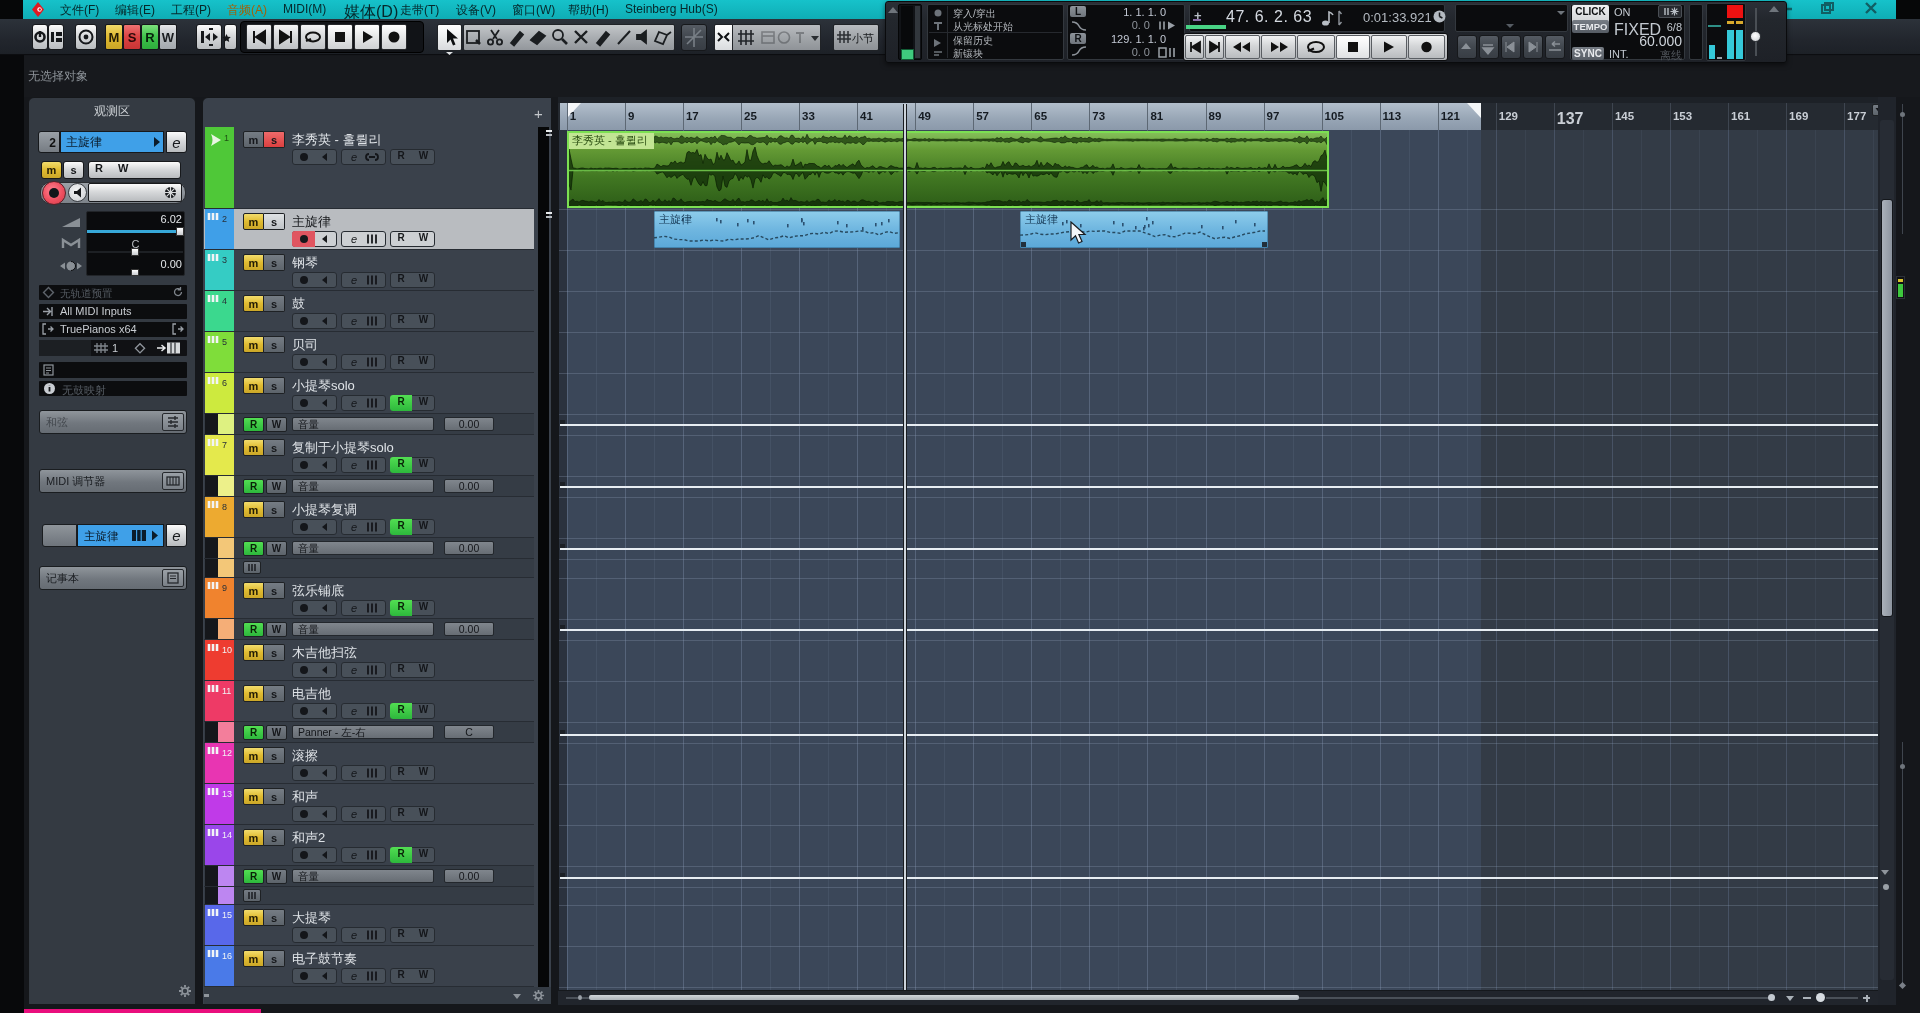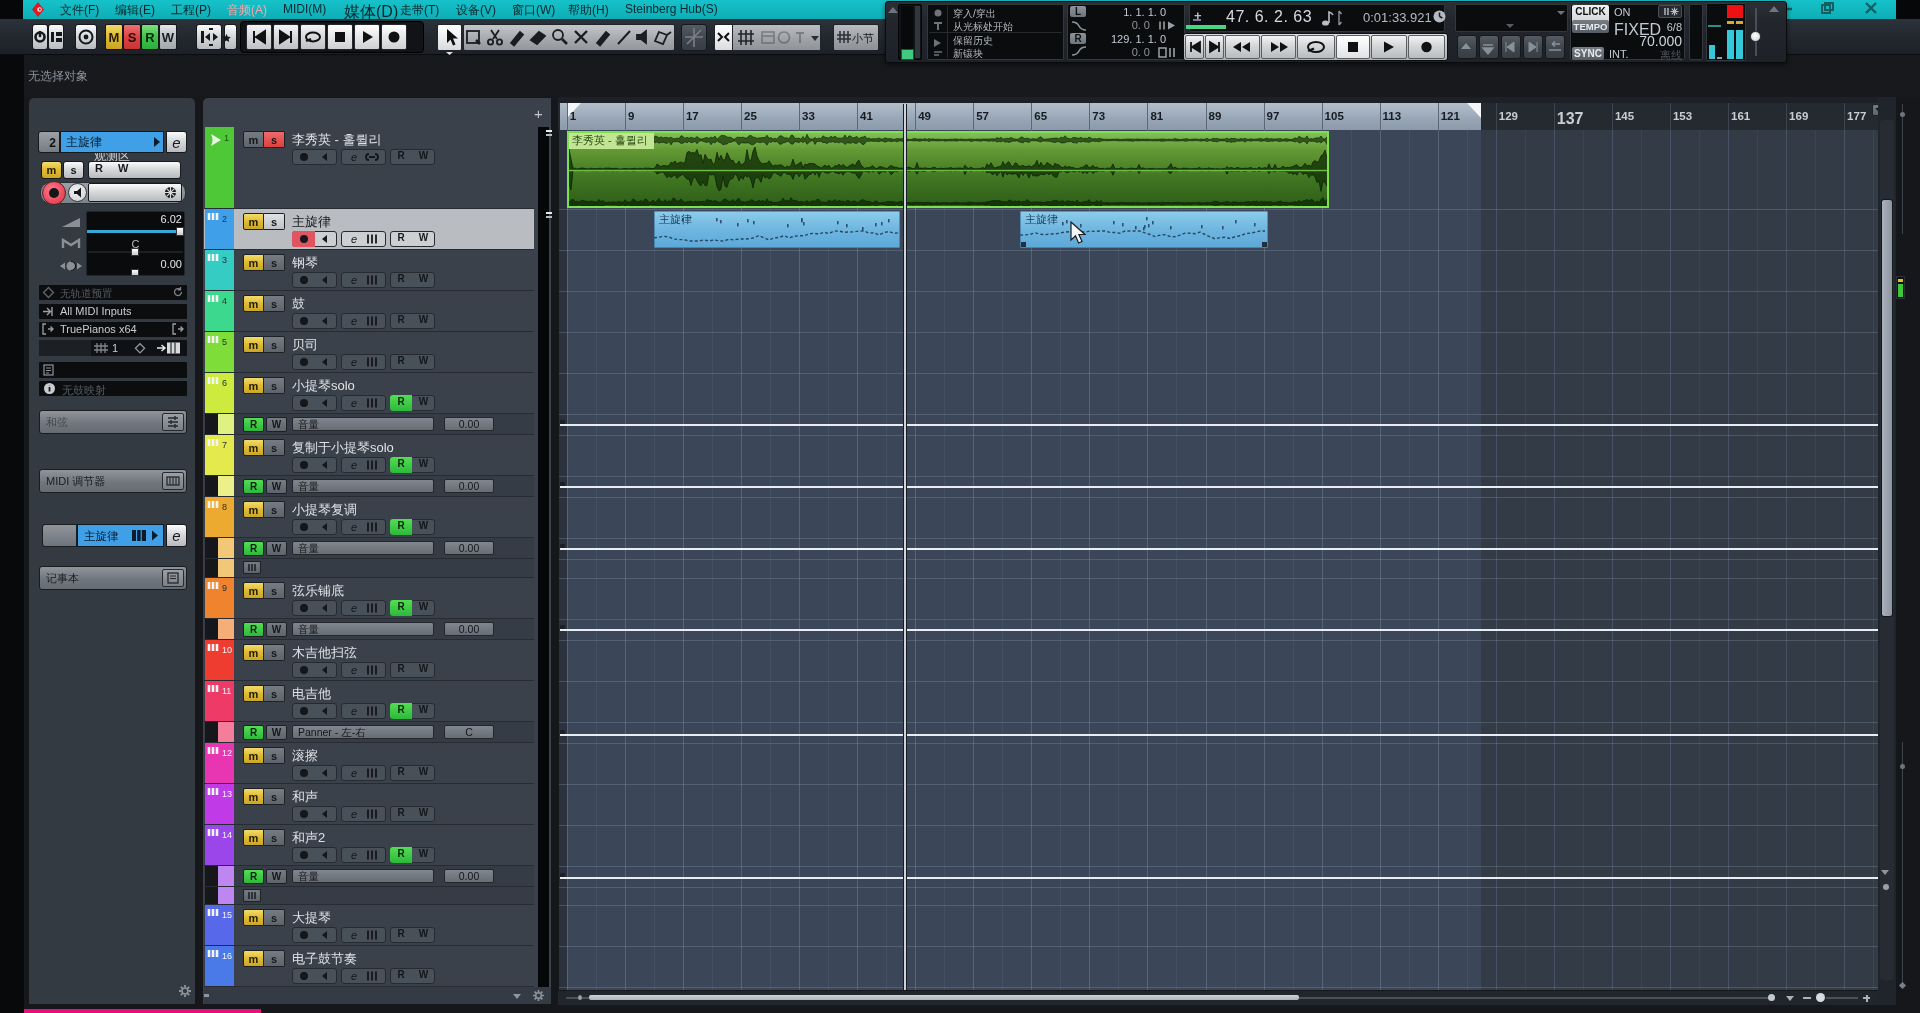--- a/index.html
+++ b/index.html
@@ -13,21 +13,21 @@
 <div style="position:absolute;left:0;top:0;width:1920px;height:19px;background:linear-gradient(#16c2ca,#0fadb5);"></div>
 <div style="position:absolute;left:0;top:0;width:23px;height:19px;background:#060708;"></div>
 <svg class="ab" style="left:28px;top:1px;" width="20" height="17" viewBox="0 0 20 17">
 <path d="M10 1 L16 8.5 L10 16 L4 8.5 Z" fill="#e01921"></path>
     <circle cx="11.5" cy="8.5" r="2.2" fill="#fff"></circle>
     <circle cx="11.8" cy="8.5" r="1.2" fill="#e01921"></circle>
   </svg>
 <div class="txt" style="position:absolute;left:60px;top:2px;font-size:12px;color:#05282b;">文件(F)</div>
 <div class="txt" style="position:absolute;left:115px;top:2px;font-size:12px;color:#05282b;">编辑(E)</div>
 <div class="txt" style="position:absolute;left:171px;top:2px;font-size:12px;color:#05282b;">工程(P)</div>
-<div class="txt" style="position:absolute;left:227px;top:2px;font-size:12px;color:#fca5a5;">音频(A)</div>
+<div class="txt" style="position:absolute;left:227px;top:2px;font-size:12px;color:#a16207;">音频(A)</div>
 <div class="txt" style="position:absolute;left:283px;top:2px;font-size:12px;color:#05282b;">MIDI(M)</div>
 <div class="txt" style="position:absolute;left:344px;top:2px;font-size:16px;color:#05282b;">媒体(D)</div>
 <div class="txt" style="position:absolute;left:400px;top:2px;font-size:12px;color:#05282b;">走带(T)</div>
 <div class="txt" style="position:absolute;left:456px;top:2px;font-size:12px;color:#05282b;">设备(V)</div>
 <div class="txt" style="position:absolute;left:512px;top:2px;font-size:12px;color:#05282b;">窗口(W)</div>
 <div class="txt" style="position:absolute;left:568px;top:2px;font-size:12px;color:#05282b;">帮助(H)</div>
 <div class="txt" style="position:absolute;left:625px;top:2px;font-size:12px;color:#05282b;">Steinberg Hub(S)</div>
 <div style="position:absolute;left:1896px;top:0px;width:24px;height:19px;background:#060708;"></div>
 <svg class="ab" style="left:1774px;top:0px;" width="127" height="19" viewBox="0 0 127 19">
 <path d="M4 9 h14" stroke="#115e63" stroke-width="2.5"></path>
@@ -255,41 +255,41 @@
 <div style="position:absolute;left:1572px;top:5px;width:37px;height:24px;background:linear-gradient(#f0f1f2,#c6c9cc);border-radius:2px;color:#0c0e10;font-size:10px;font-weight:bold;text-align:center;line-height:13px;">CLICK</div>
 <div class="txt" style="position:absolute;left:1614px;top:6px;font-size:11px;color:#c3c9d0;">ON</div>
 <div style="position:absolute;left:1658px;top:5px;width:24px;height:13px;background:#26292e;border:1px solid #4a4f55;border-radius:2px;"></div>
 <svg class="ab" style="left:1660px;top:6px;" width="20" height="11" viewBox="0 0 20 11">
     <path d="M5 2 v7 M8 2 v7" stroke="#b9bfc6" stroke-width="1.4"></path>
     <path d="M14.5 1.5 v8 M10.5 5.5 h8 M11.7 2.7 l5.6 5.6 M17.3 2.7 l-5.6 5.6" stroke="#b9bfc6" stroke-width="1.1"></path>
   </svg>
 <div style="position:absolute;left:1572px;top:20px;width:37px;height:13px;background:linear-gradient(#777d85,#565c64);border-radius:2px;color:#e8eaed;font-size:9.5px;font-weight:bold;text-align:center;line-height:13px;">TEMPO</div>
 <div class="txt" style="position:absolute;left:1614px;top:21px;font-size:16px;color:#c3c9d0;">FIXED</div>
 <div class="txt" style="position:absolute;left:1650px;top:21px;width:32px;text-align:right;font-size:11px;color:#c3c9d0;">6/8</div>
-<div class="txt" style="position:absolute;left:1610px;top:33px;width:72px;text-align:right;font-size:14px;color:#ced4db;">70.000</div>
+<div class="txt" style="position:absolute;left:1610px;top:33px;width:72px;text-align:right;font-size:14px;color:#ced4db;">60.000</div>
 <div style="position:absolute;left:1572px;top:47px;width:32px;height:13px;background:linear-gradient(#777d85,#565c64);border-radius:2px;color:#e8eaed;font-size:10px;font-weight:bold;text-align:center;line-height:13px;">SYNC</div>
 <div class="txt" style="position:absolute;left:1609px;top:48px;font-size:11px;color:#c3c9d0;">INT.</div>
 <div class="txt" style="position:absolute;left:1650px;top:48px;width:32px;text-align:right;font-size:11px;color:#4f545a;">离线</div>
 <div style="position:absolute;left:1689px;top:4px;width:14px;height:56px;background:#0b0c0e;border:1px solid #33383e;border-radius:2px;"></div>
 <div style="position:absolute;left:1706px;top:3px;width:40px;height:58px;background:#0b0c0e;border:1px solid #33383e;border-radius:2px;"></div>
 <div style="position:absolute;left:1708px;top:25px;width:13px;height:2px;background:#2e8f86;"></div>
 <div style="position:absolute;left:1709px;top:45px;width:6px;height:14px;background:#35c8d8;"></div>
 <div style="position:absolute;left:1717px;top:57px;width:5px;height:2px;background:#9aa0a7;"></div>
 <div style="position:absolute;left:1727px;top:5px;width:16px;height:13px;background:#ee1111;"></div>
 <div style="position:absolute;left:1727px;top:21px;width:7px;height:3px;background:#d8a92c;"></div>
 <div style="position:absolute;left:1736px;top:21px;width:7px;height:3px;background:#d8a92c;"></div>
 <div style="position:absolute;left:1727px;top:30px;width:7px;height:29px;background:#35c8d8;"></div>
 <div style="position:absolute;left:1736px;top:30px;width:7px;height:29px;background:#35c8d8;"></div>
 <div style="position:absolute;left:1755px;top:8px;width:2px;height:48px;background:#4a4f55;"></div>
 <div style="position:absolute;left:1750px;top:31px;width:11px;height:11px;background:radial-gradient(circle at 45% 40%,#ffffff,#c9ccd0);border-radius:50%;border:1px solid #33373c;"></div>
 <svg class="ab" style="left:1766px;top:3px;" width="16" height="12" viewBox="0 0 16 12">
     <path d="M3 9 L8 3 L13 9 Z" fill="#6f757c"></path>
   </svg>
 <div style="position:absolute;left:28px;top:97px;width:168px;height:908px;background:#343a42;border:1px solid #15171a;border-radius:6px 6px 0 0;"></div>
-<div style="position:absolute;left:28px;top:103px;width:168px;height:20px;text-align:center;color:#ccd0d4;font-size:12px;margin-top:45px;">观测区</div>
+<div style="position:absolute;left:28px;top:103px;width:168px;height:20px;text-align:center;color:#ccd0d4;font-size:12px;">观测区</div>
 <div style="position:absolute;left:38px;top:131px;width:22px;height:22px;background:linear-gradient(#9aa0a6,#767c83);border:1px solid #17191c;border-radius:3px 0 0 3px;color:#111;font-size:12px;font-weight:bold;text-align:right;line-height:22px;padding-right:3px;">2</div>
 <div style="position:absolute;left:60px;top:131px;width:104px;height:22px;background:#3fa0e8;border:1px solid #17191c;color:#0b1c2b;font-size:12px;line-height:21px;padding-left:5px;">主旋律</div>
 <svg class="ab" style="left:152px;top:136px;" width="10" height="12" viewBox="0 0 10 12">
     <path d="M2 1 l6 5 -6 5 Z" fill="#0b1c2b"></path>
   </svg>
 <div class="btn ab" style="position:absolute;left:166px;top:131px;width:21px;height:22px;border-radius:0 3px 3px 0;color:#17191c;font-size:15px;font-style:italic;text-align:center;line-height:21px;">e</div>
 <div style="position:absolute;left:41px;top:161px;width:21px;height:18px;background:linear-gradient(#f2dc6c,#e0bb31 50%,#cba728);border:1px solid #17191a;border-radius:3px;color:#201a04;font-weight:bold;font-size:11px;text-align:center;line-height:17px;">m</div>
 <div class="btn ab" style="position:absolute;left:63px;top:161px;width:21px;height:18px;border-radius:3px;color:#15171a;font-weight:bold;font-size:11px;text-align:center;line-height:17px;">s</div>
 <div class="btn ab" style="position:absolute;left:88px;top:161px;width:93px;height:18px;border-radius:3px;"></div>
 <div class="txt" style="position:absolute;left:95px;top:162px;font-size:11px;font-weight:bold;color:#15171a;">R</div>

